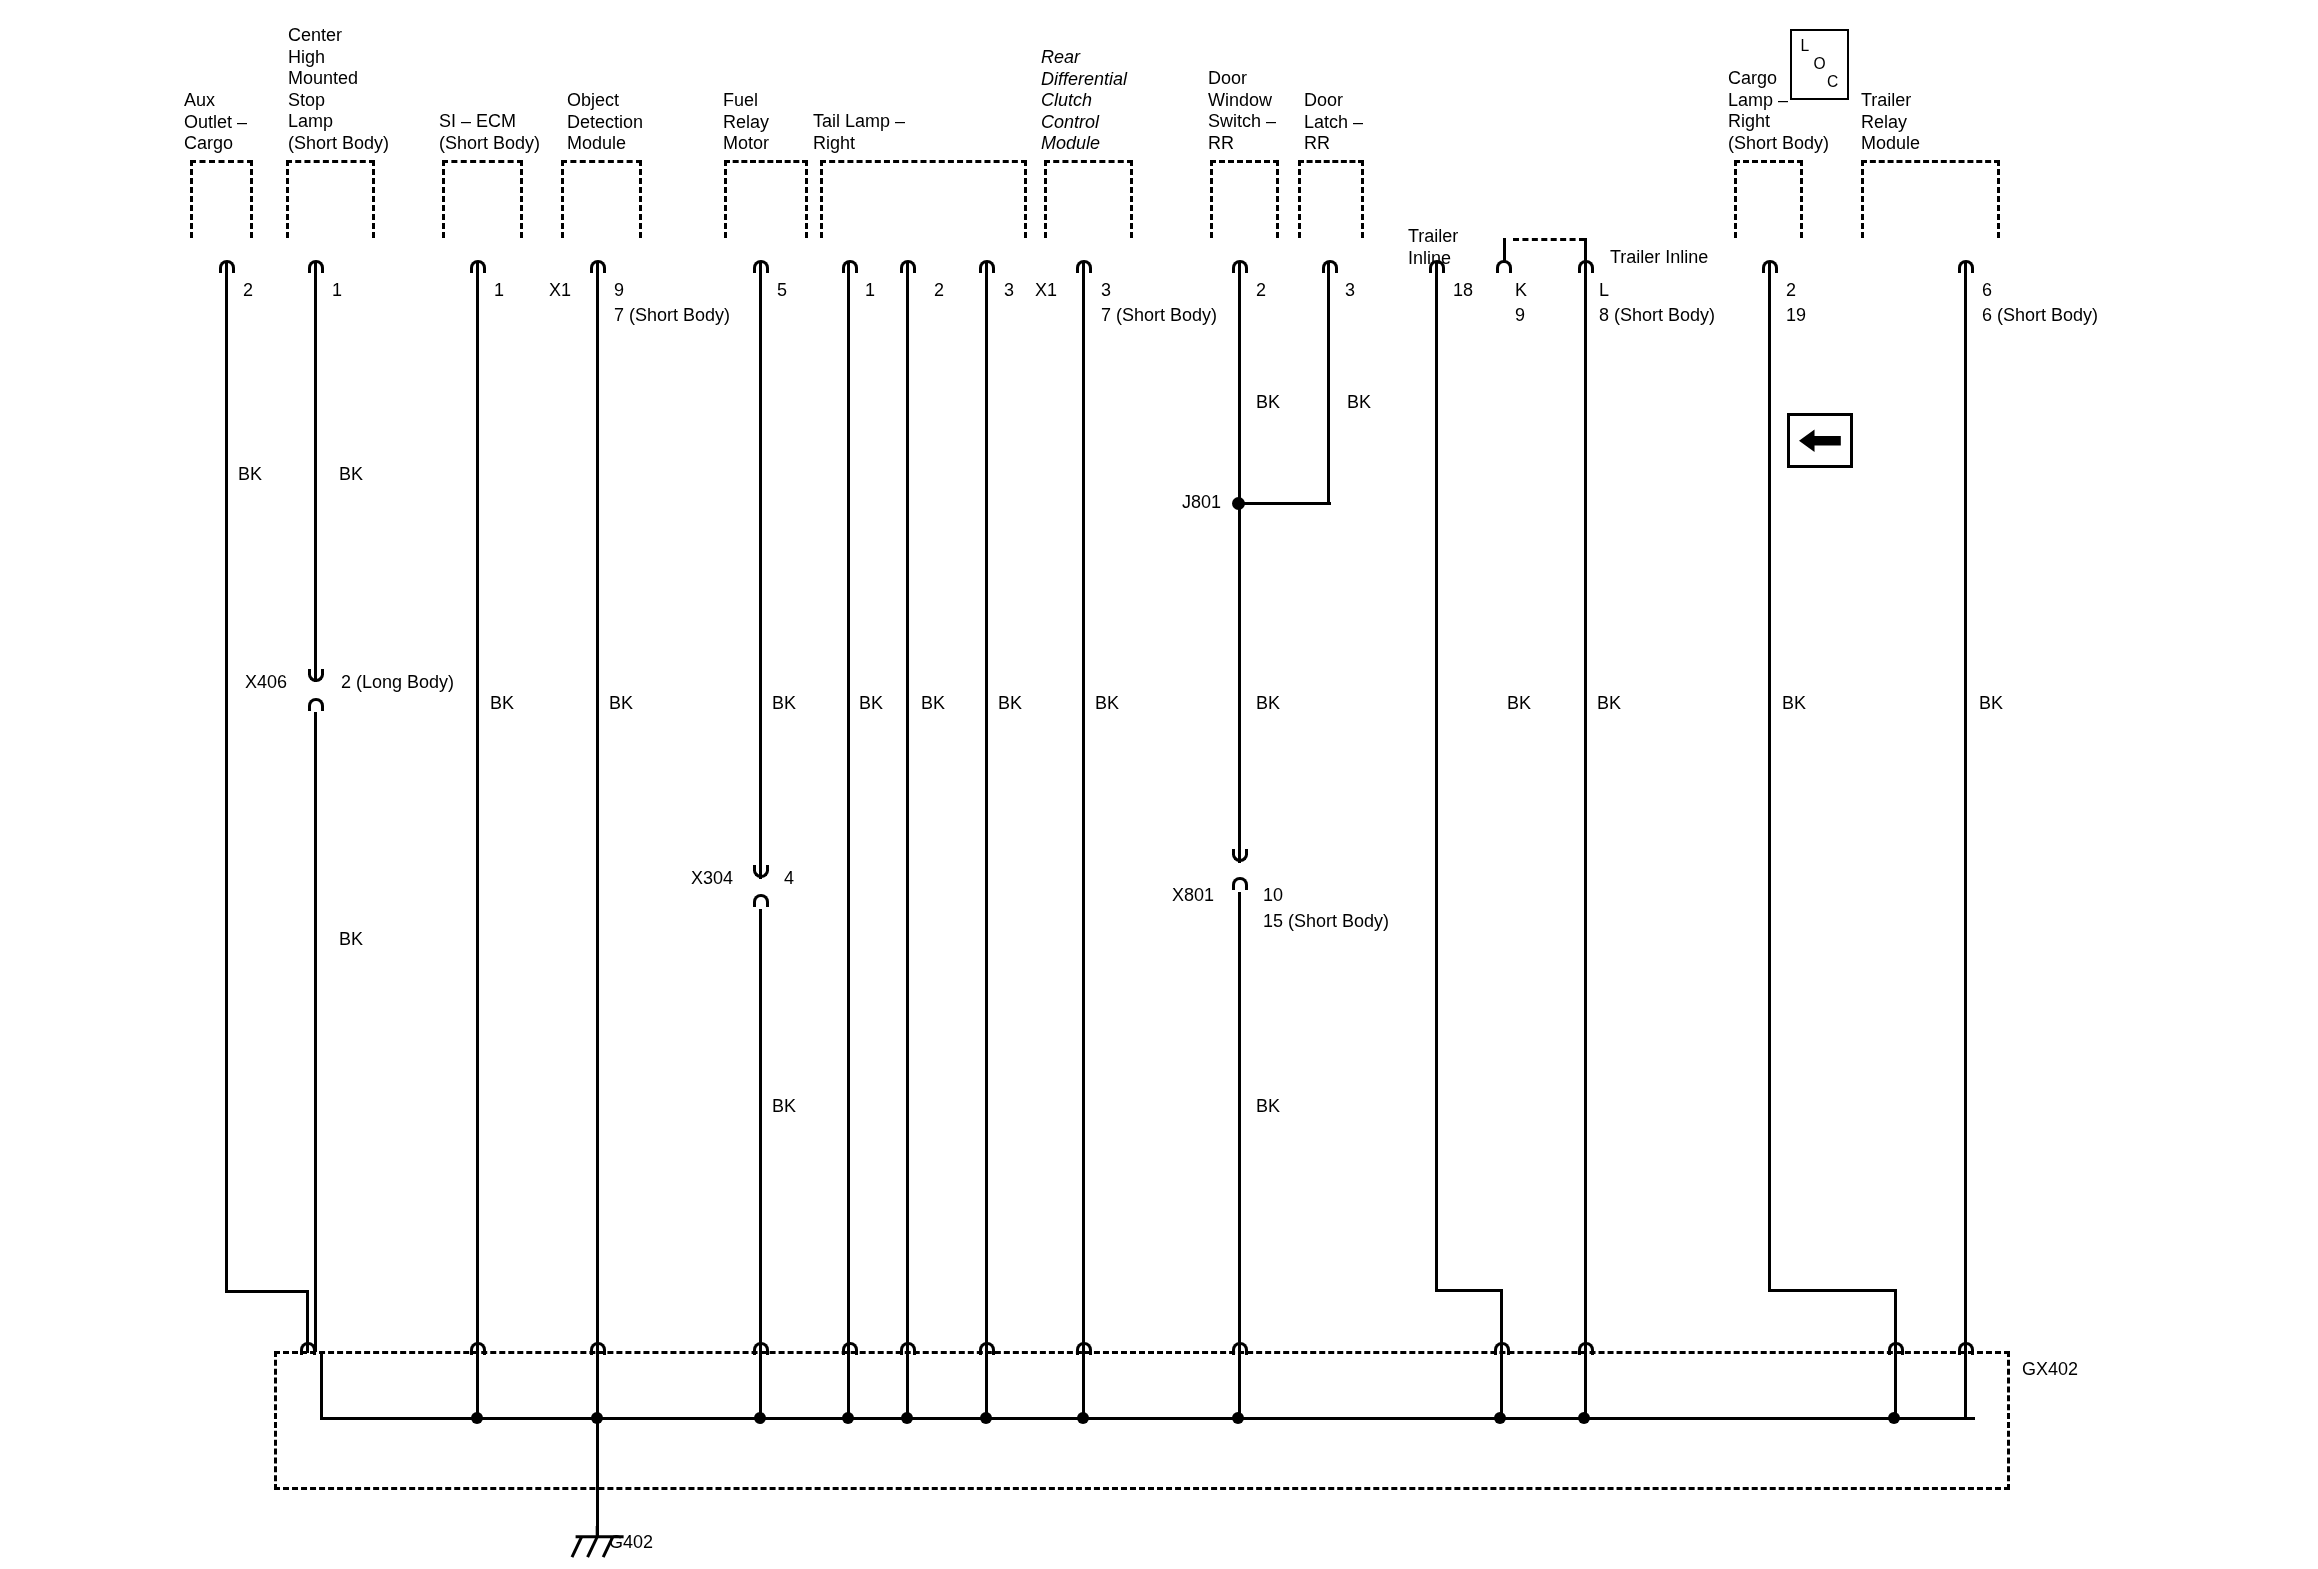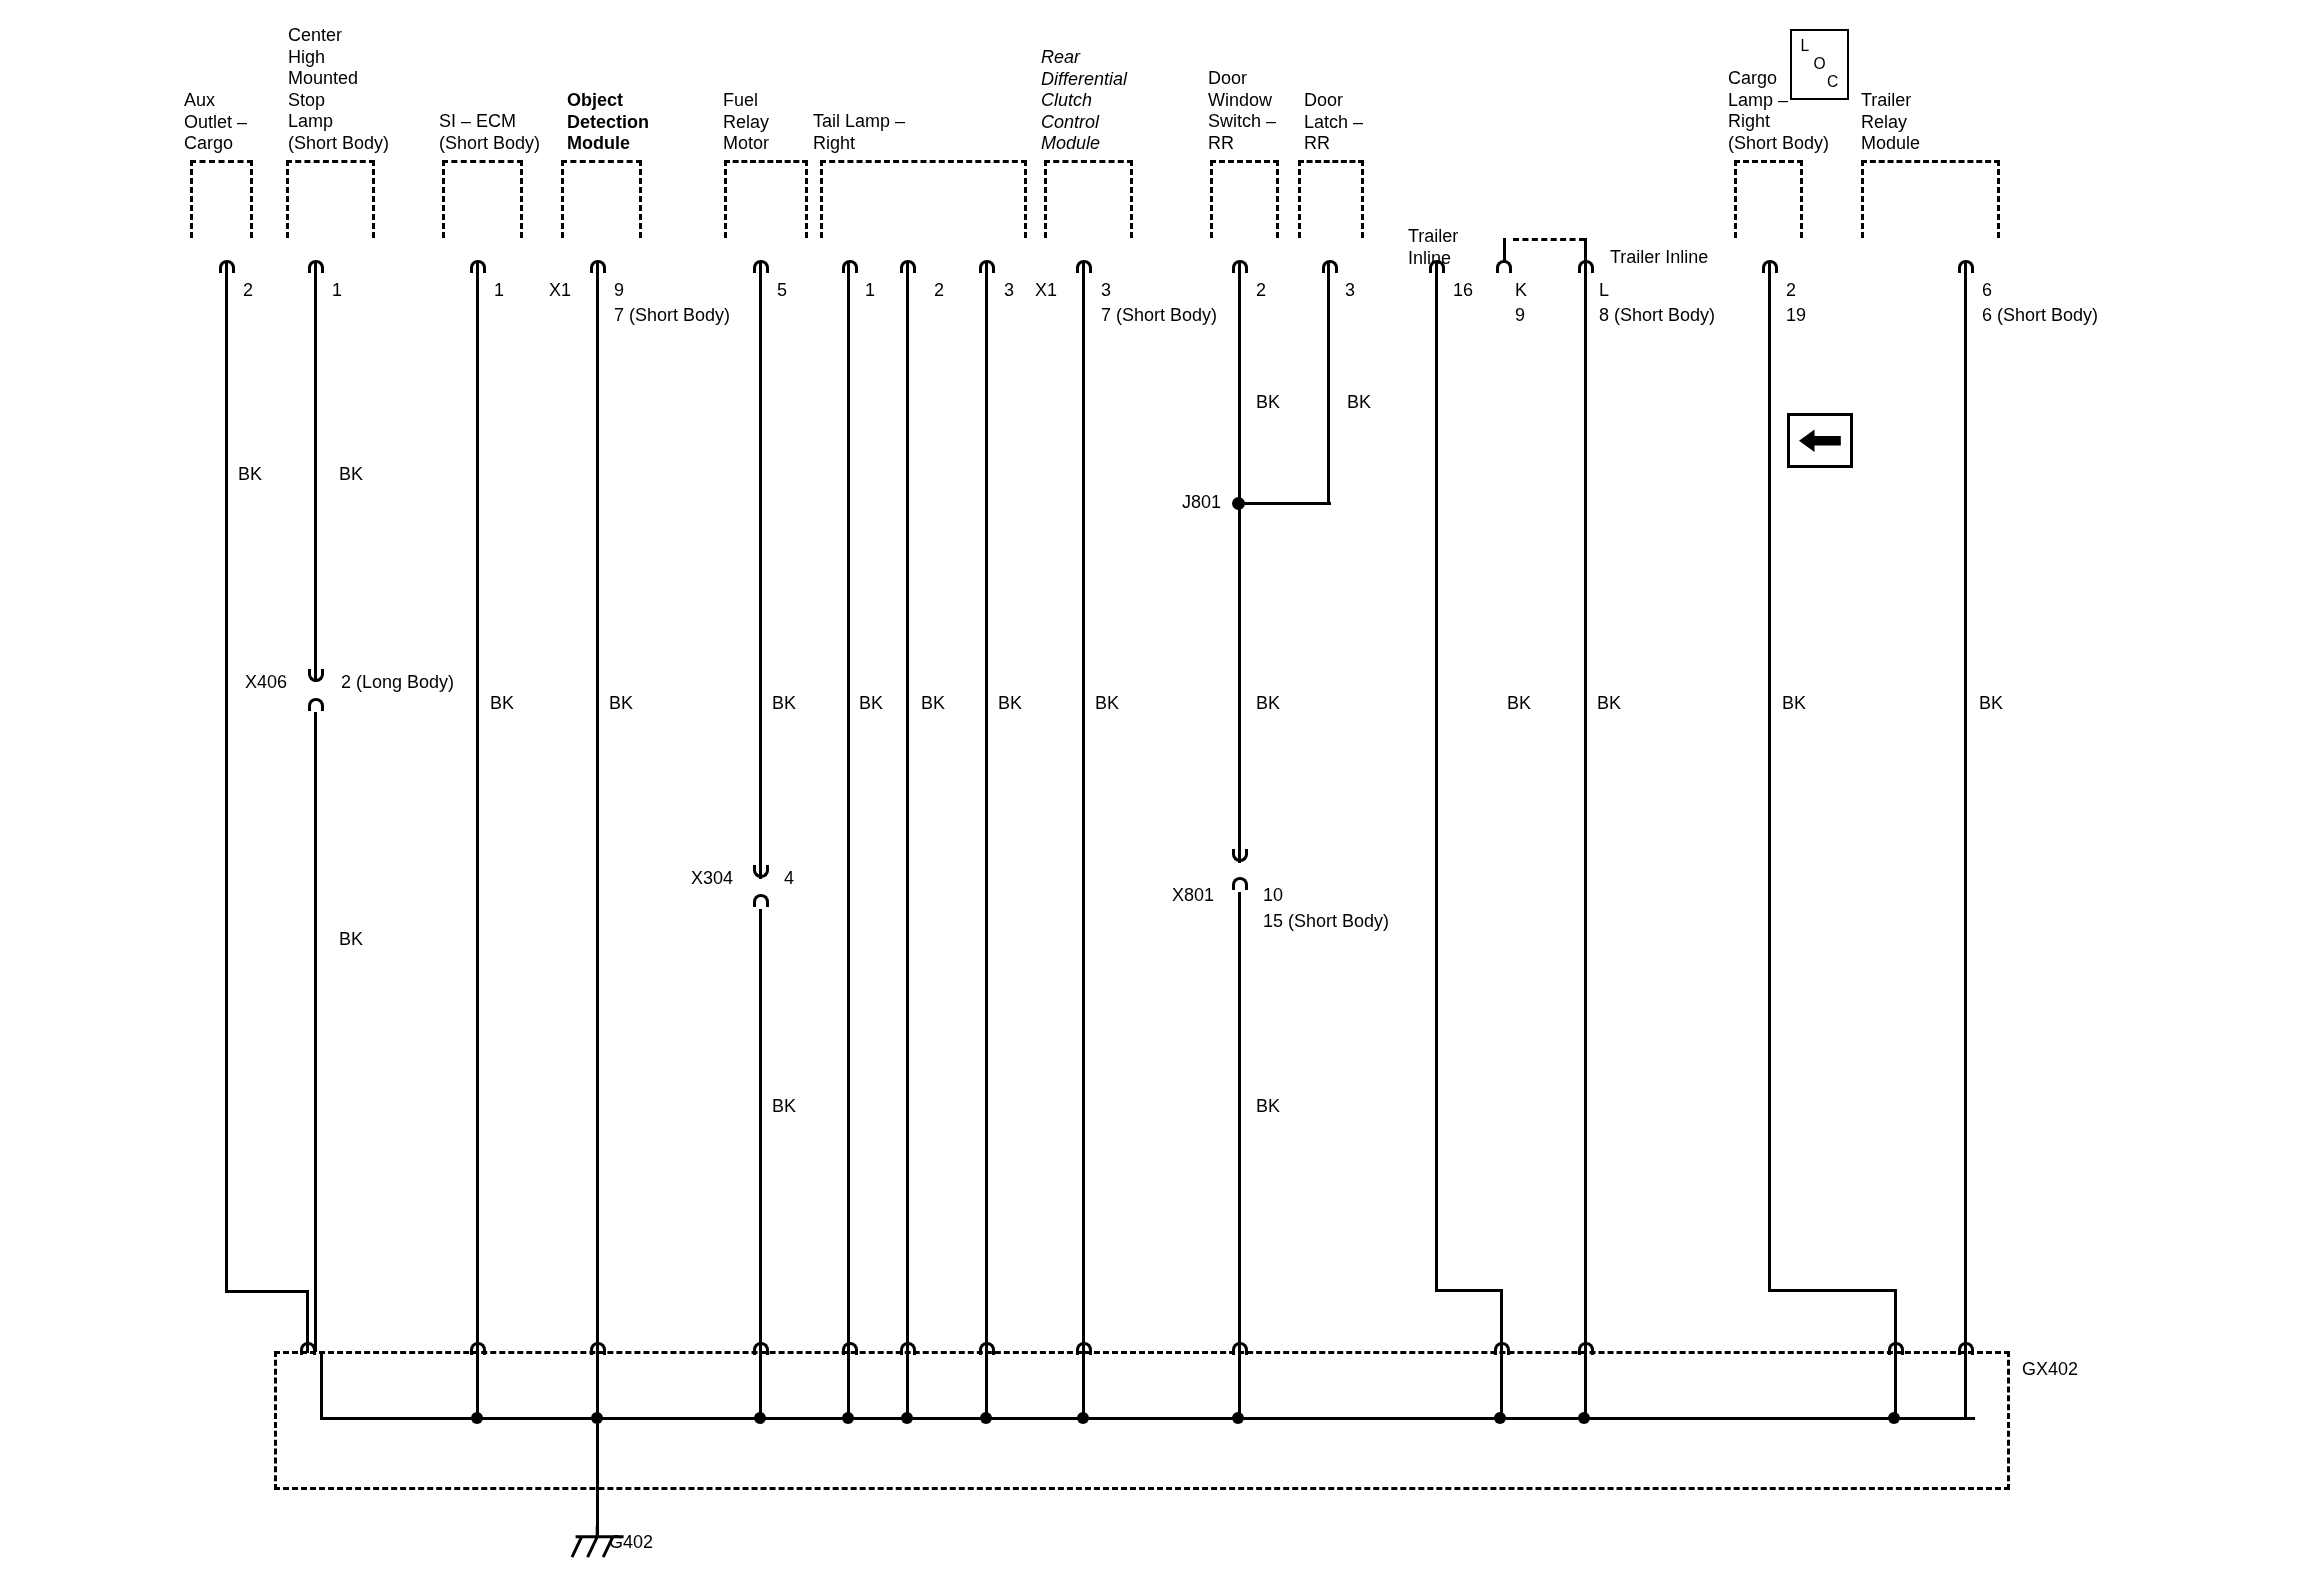--- a/index.html
+++ b/index.html
@@ -115,21 +115,21 @@
 Outlet –
 Cargo</div>
   <div class="lbl" style="left:288px; top:25px;">Center
 High
 Mounted
 Stop
 Lamp
 (Short Body)</div>
   <div class="lbl" style="left:439px; top:111px;">SI – ECM
 (Short Body)</div>
-  <div class="lbl" style="left:567px; top:90px;font-weight:bold;">Object
+  <div class="lbl" style="left:567px; top:90px;">Object
 Detection
 Module</div>
   <div class="lbl" style="left:723px; top:90px;">Fuel
 Relay
 Motor</div>
   <div class="lbl" style="left:813px; top:111px;">Tail Lamp –
 Right</div>
   <div class="lbl" style="left:1041px; top:47px;font-style:italic;">Rear
 Differential
 Clutch
@@ -191,21 +191,21 @@
   <div class="lbl" style="left:614px; top:305px;">7 (Short Body)</div>
   <div class="lbl" style="left:777px; top:280px;">5</div>
   <div class="lbl" style="left:865px; top:280px;">1</div>
   <div class="lbl" style="left:934px; top:280px;">2</div>
   <div class="lbl" style="left:1004px; top:280px;">3</div>
   <div class="lbl" style="left:1035px; top:280px;">X1</div>
   <div class="lbl" style="left:1101px; top:280px;">3</div>
   <div class="lbl" style="left:1101px; top:305px;">7 (Short Body)</div>
   <div class="lbl" style="left:1256px; top:280px;">2</div>
   <div class="lbl" style="left:1345px; top:280px;">3</div>
-  <div class="lbl" style="left:1453px; top:280px;">16</div>
+  <div class="lbl" style="left:1453px; top:280px;">18</div>
   <div class="lbl" style="left:1515px; top:280px;">K</div>
   <div class="lbl" style="left:1515px; top:305px;">9</div>
   <div class="lbl" style="left:1599px; top:280px;">L</div>
   <div class="lbl" style="left:1599px; top:305px;">8 (Short Body)</div>
   <div class="lbl" style="left:1786px; top:280px;">2</div>
   <div class="lbl" style="left:1786px; top:305px;">19</div>
   <div class="lbl" style="left:1982px; top:280px;">6</div>
   <div class="lbl" style="left:1982px; top:305px;">6 (Short Body)</div>
 
   <div class="lbl" style="left:1408px; top:226px;">Trailer

